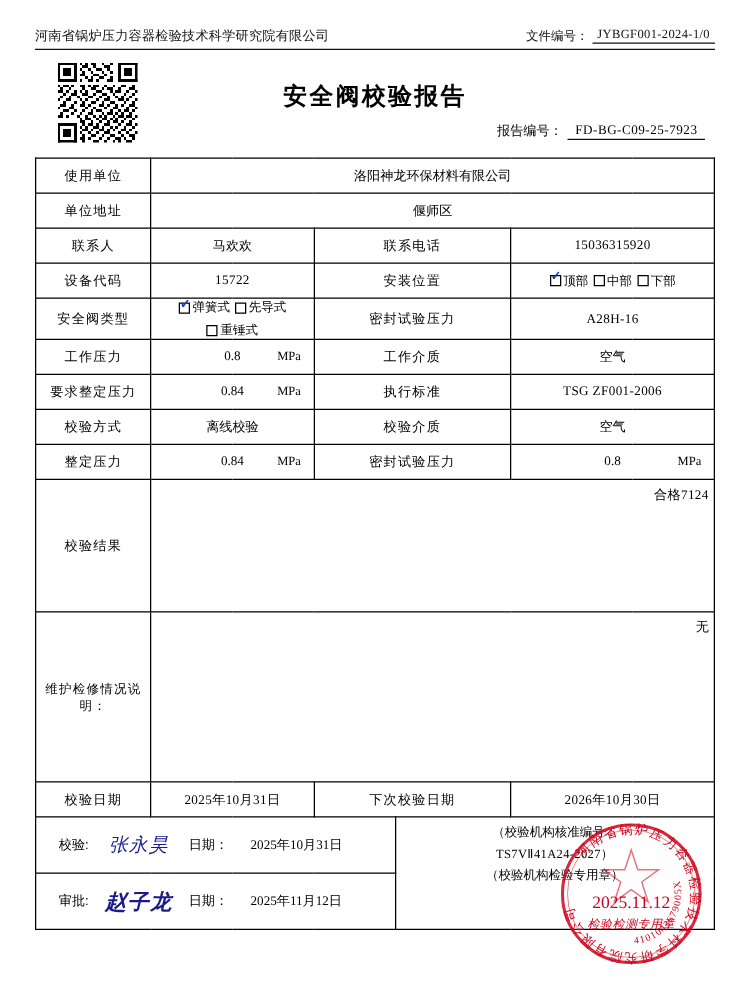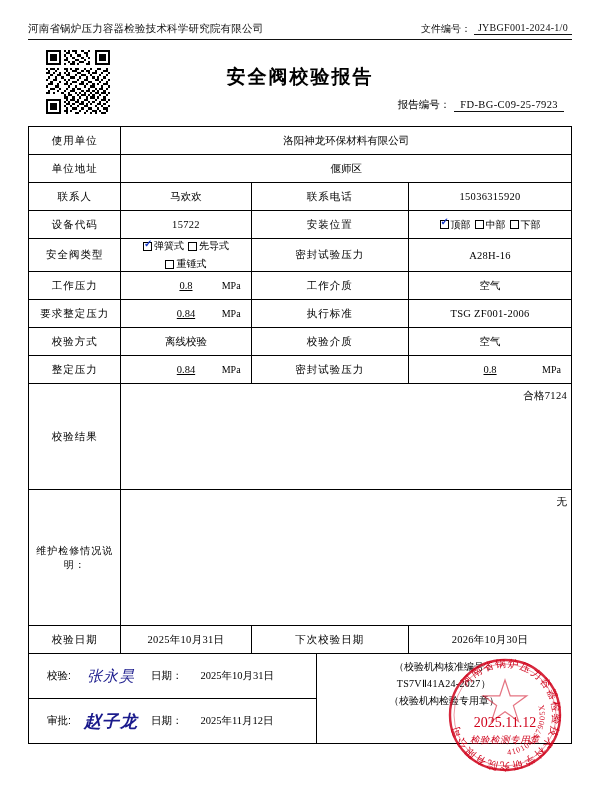--- a/index.html
+++ b/index.html
@@ -116,21 +116,20 @@
   }
   .unit-wrap {
     display: flex;
     align-items: center;
     justify-content: center;
     gap: 0;
     position: relative;
   }
   .unit-wrap .num {
     font-family: "Liberation Serif", serif;
-    text-decoration: underline;
   }
   .unit-wrap .unit {
     position: absolute;
     right: 6px;
     font-family: "Liberation Serif", serif;
     font-size: 10px;
   }
   .cbs {
     display: flex;
     align-items: center;

